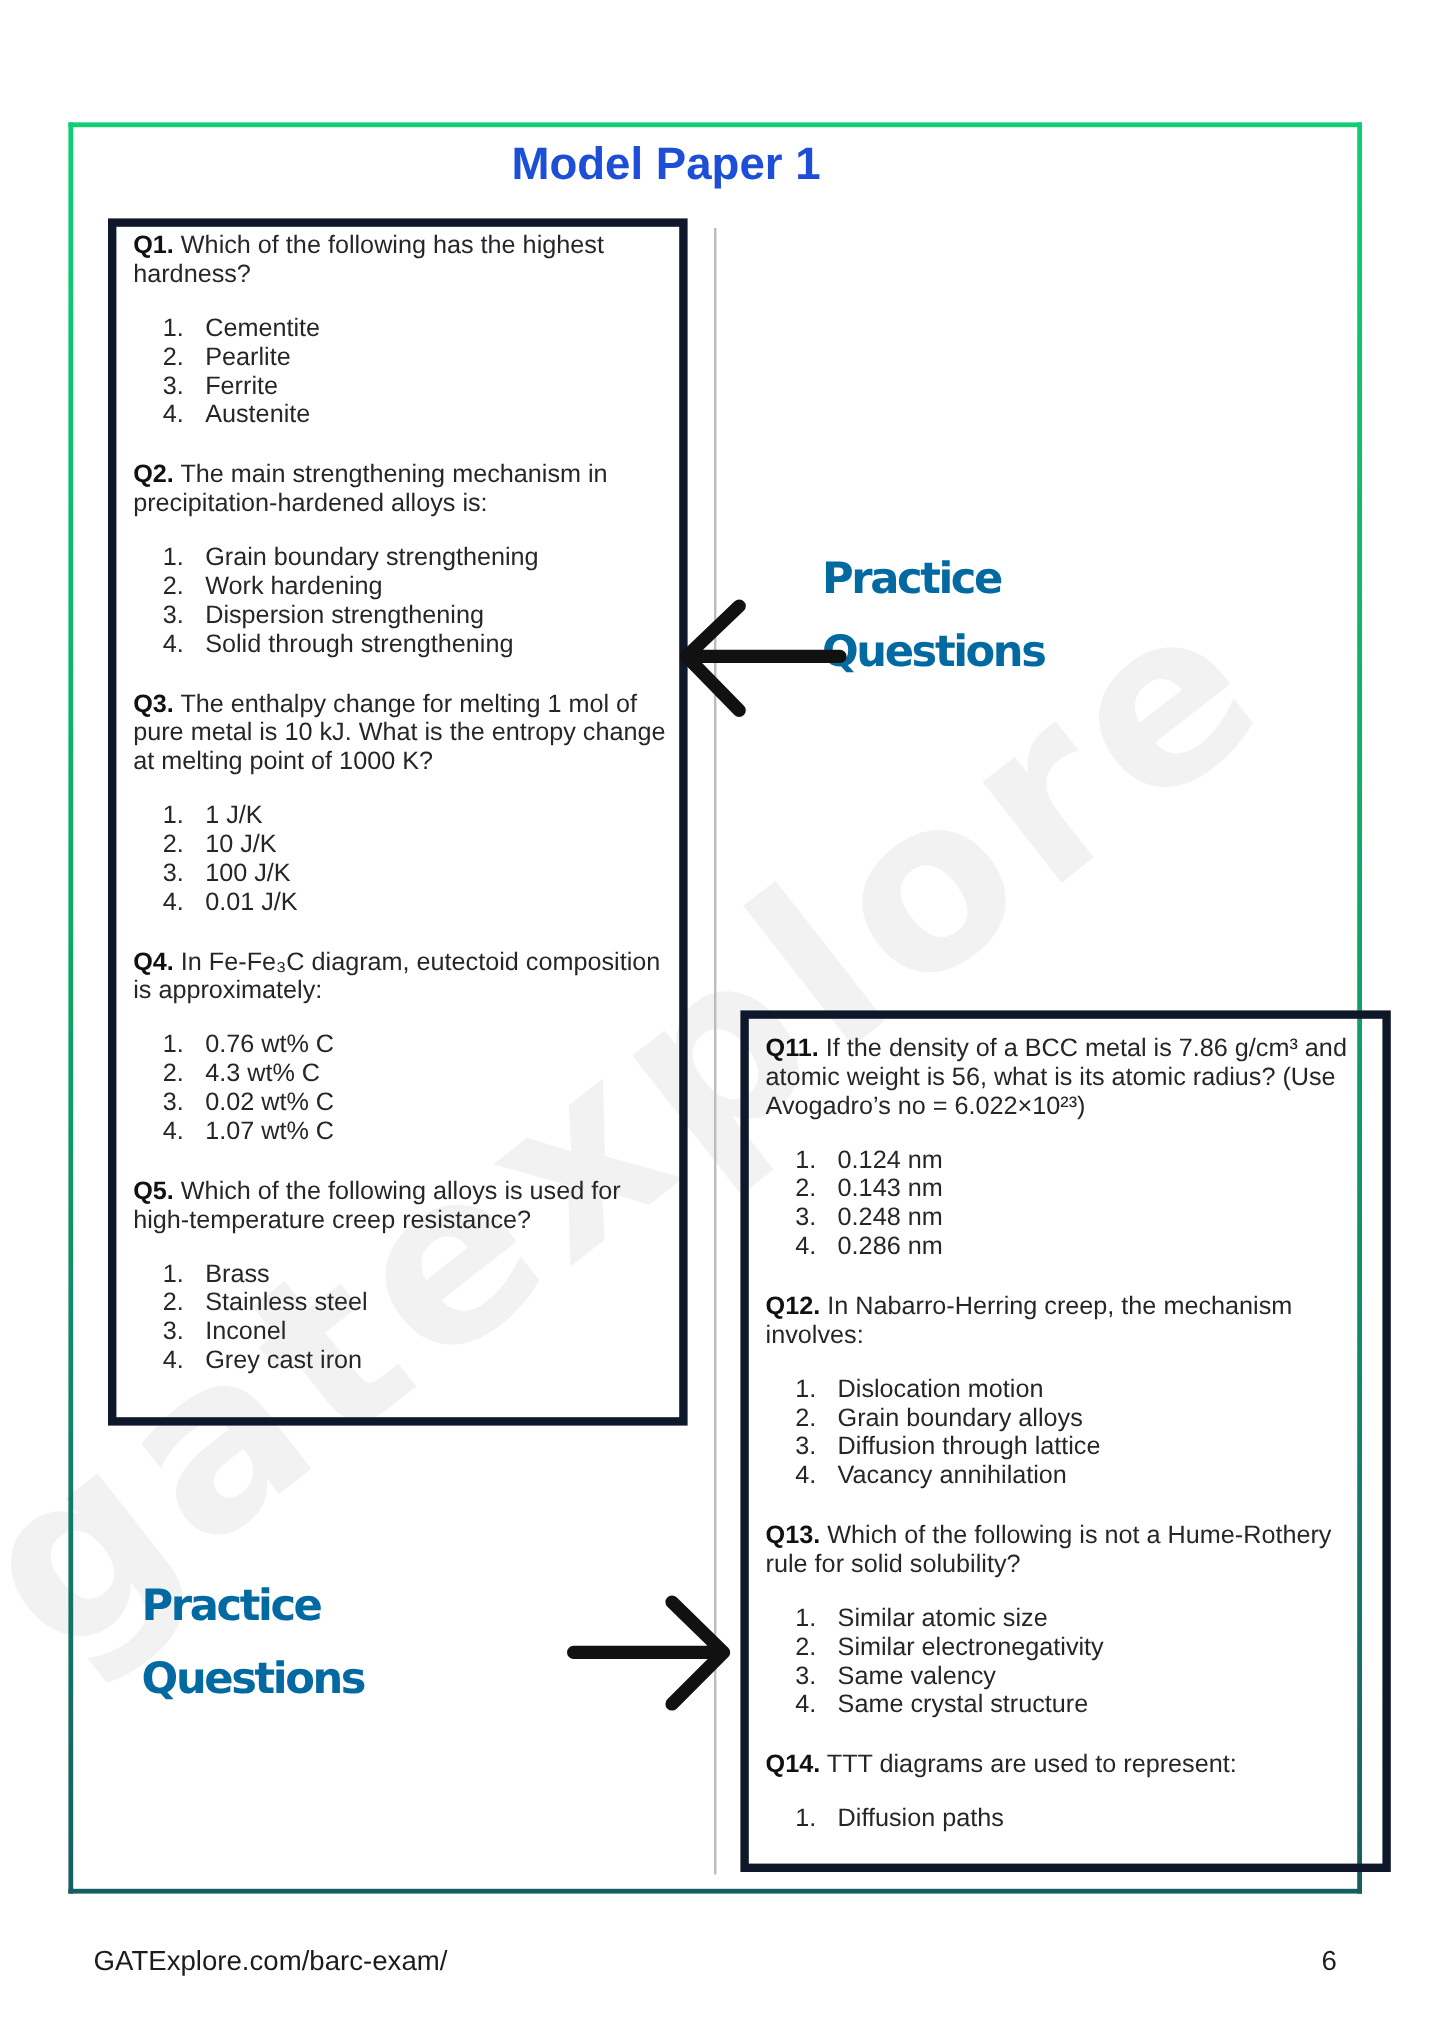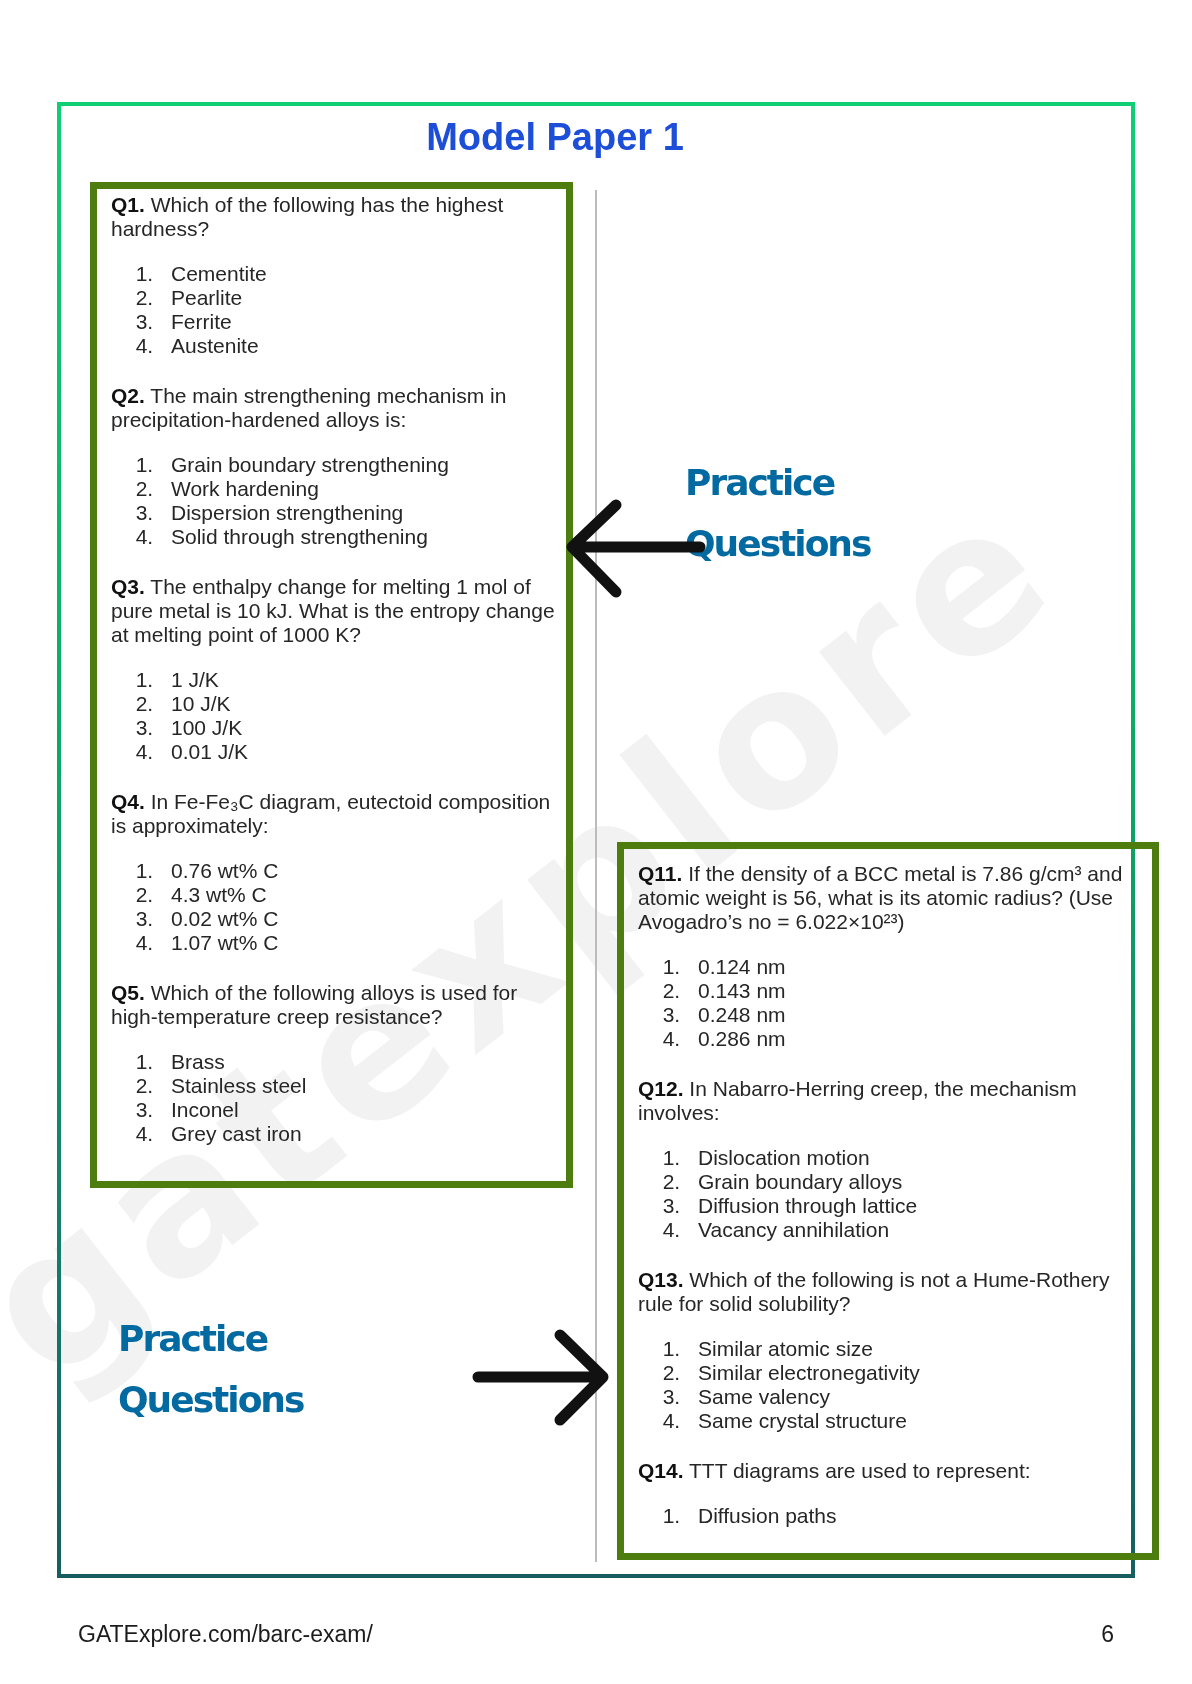--- a/index.html
+++ b/index.html
@@ -27,21 +27,21 @@
   .frame-right{left:1131px;}
   
   .title{
     position:absolute;left:555px;top:116px;transform:translateX(-50%);
     margin:0;font-size:38px;font-weight:700;color:#1d4ed8;white-space:nowrap;z-index:2;
   }
   
   .divider{position:absolute;left:595px;top:190px;width:2px;height:1372px;background:#bcbcbc;z-index:1;}
   
   .qbox{
-    position:absolute;border:7px solid #4d7c0f;box-sizing:border-box;
+    position:absolute;border:7px solid #0f172a;box-sizing:border-box;
     background:transparent;z-index:2;font-size:21px;line-height:24px;color:#262626;
     overflow:hidden;
   }
   .qbox.left{left:90px;top:182px;width:483px;height:1006px;padding:4px 8px 6px 14px;}
   .qbox.right{left:617px;top:842px;width:542px;height:718px;padding:13px 6px 6px 14px;}
   .q{margin-top:26px;}
   .q:first-child{margin-top:0;}
   .q p{margin:0;}
   .q b{color:#111;}
   .q ol{margin:21px 0 0 0;padding:0 0 0 48px;}

